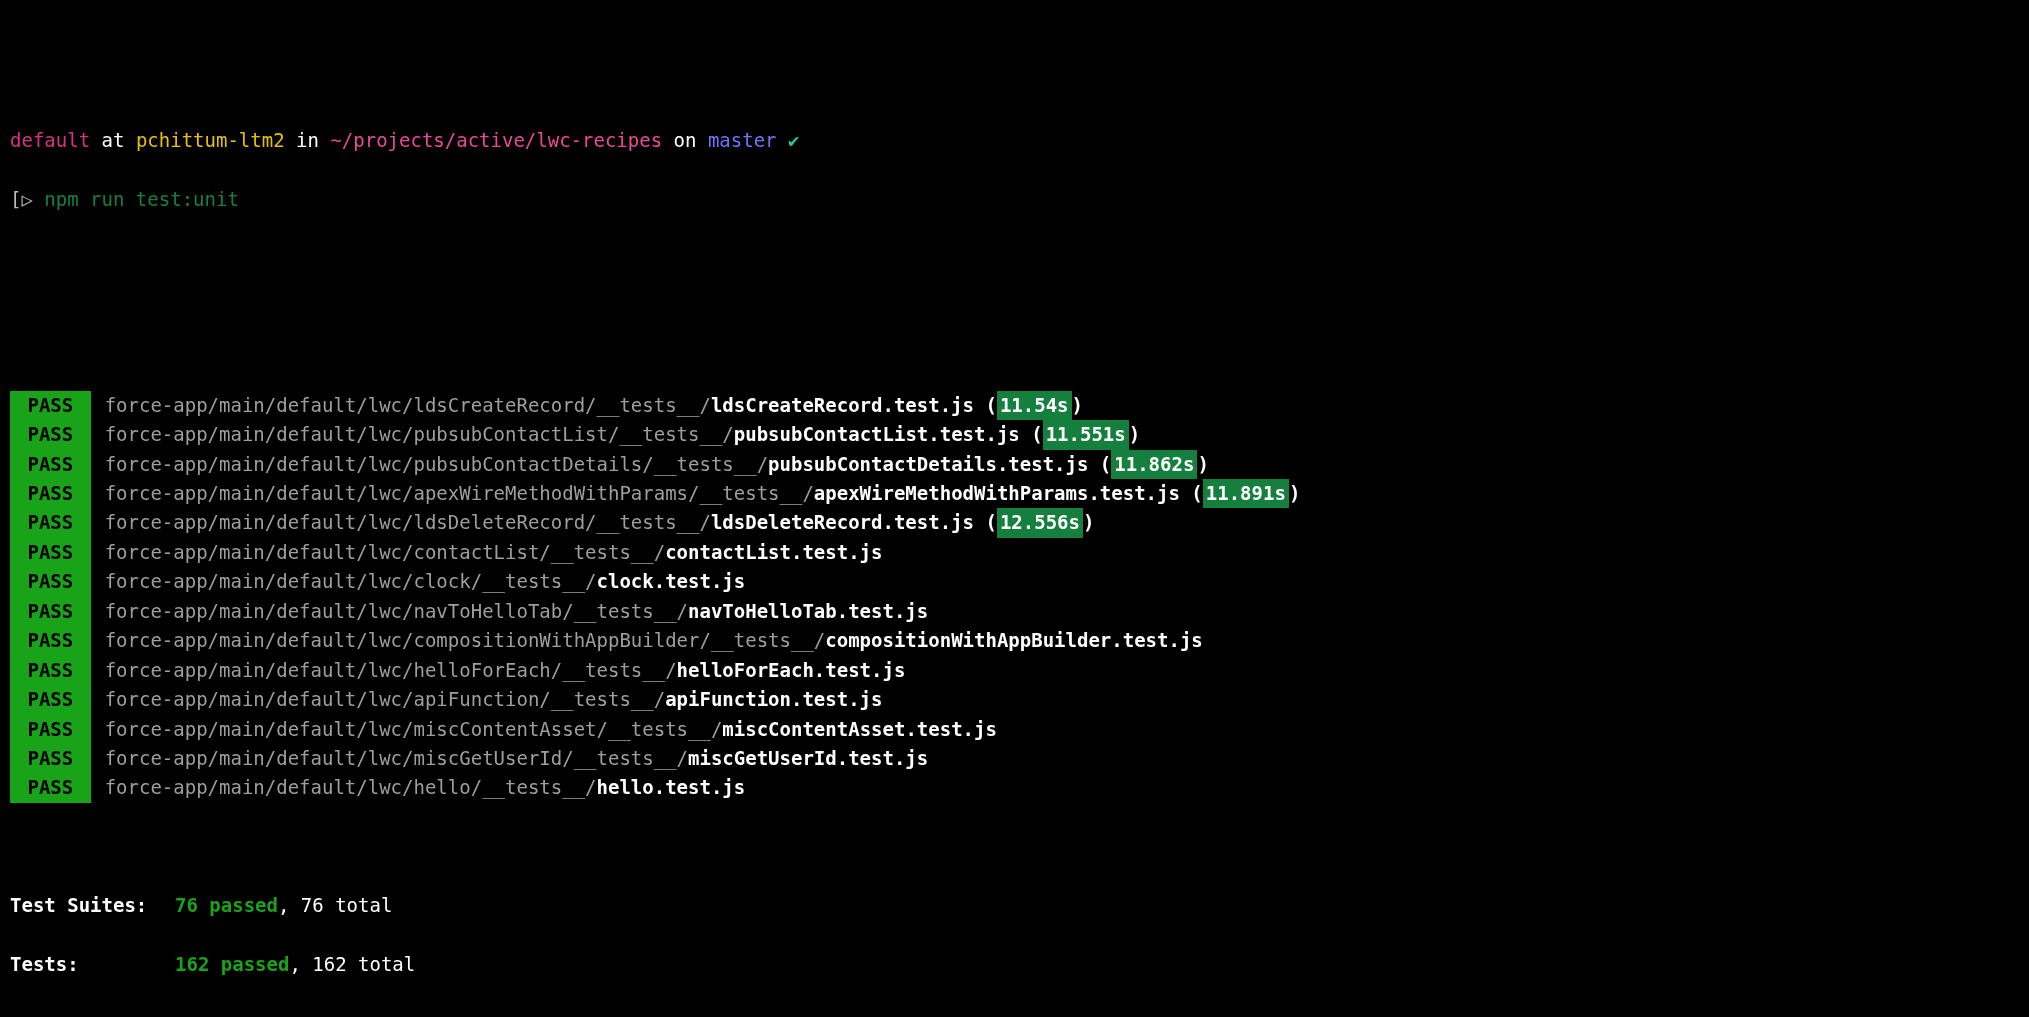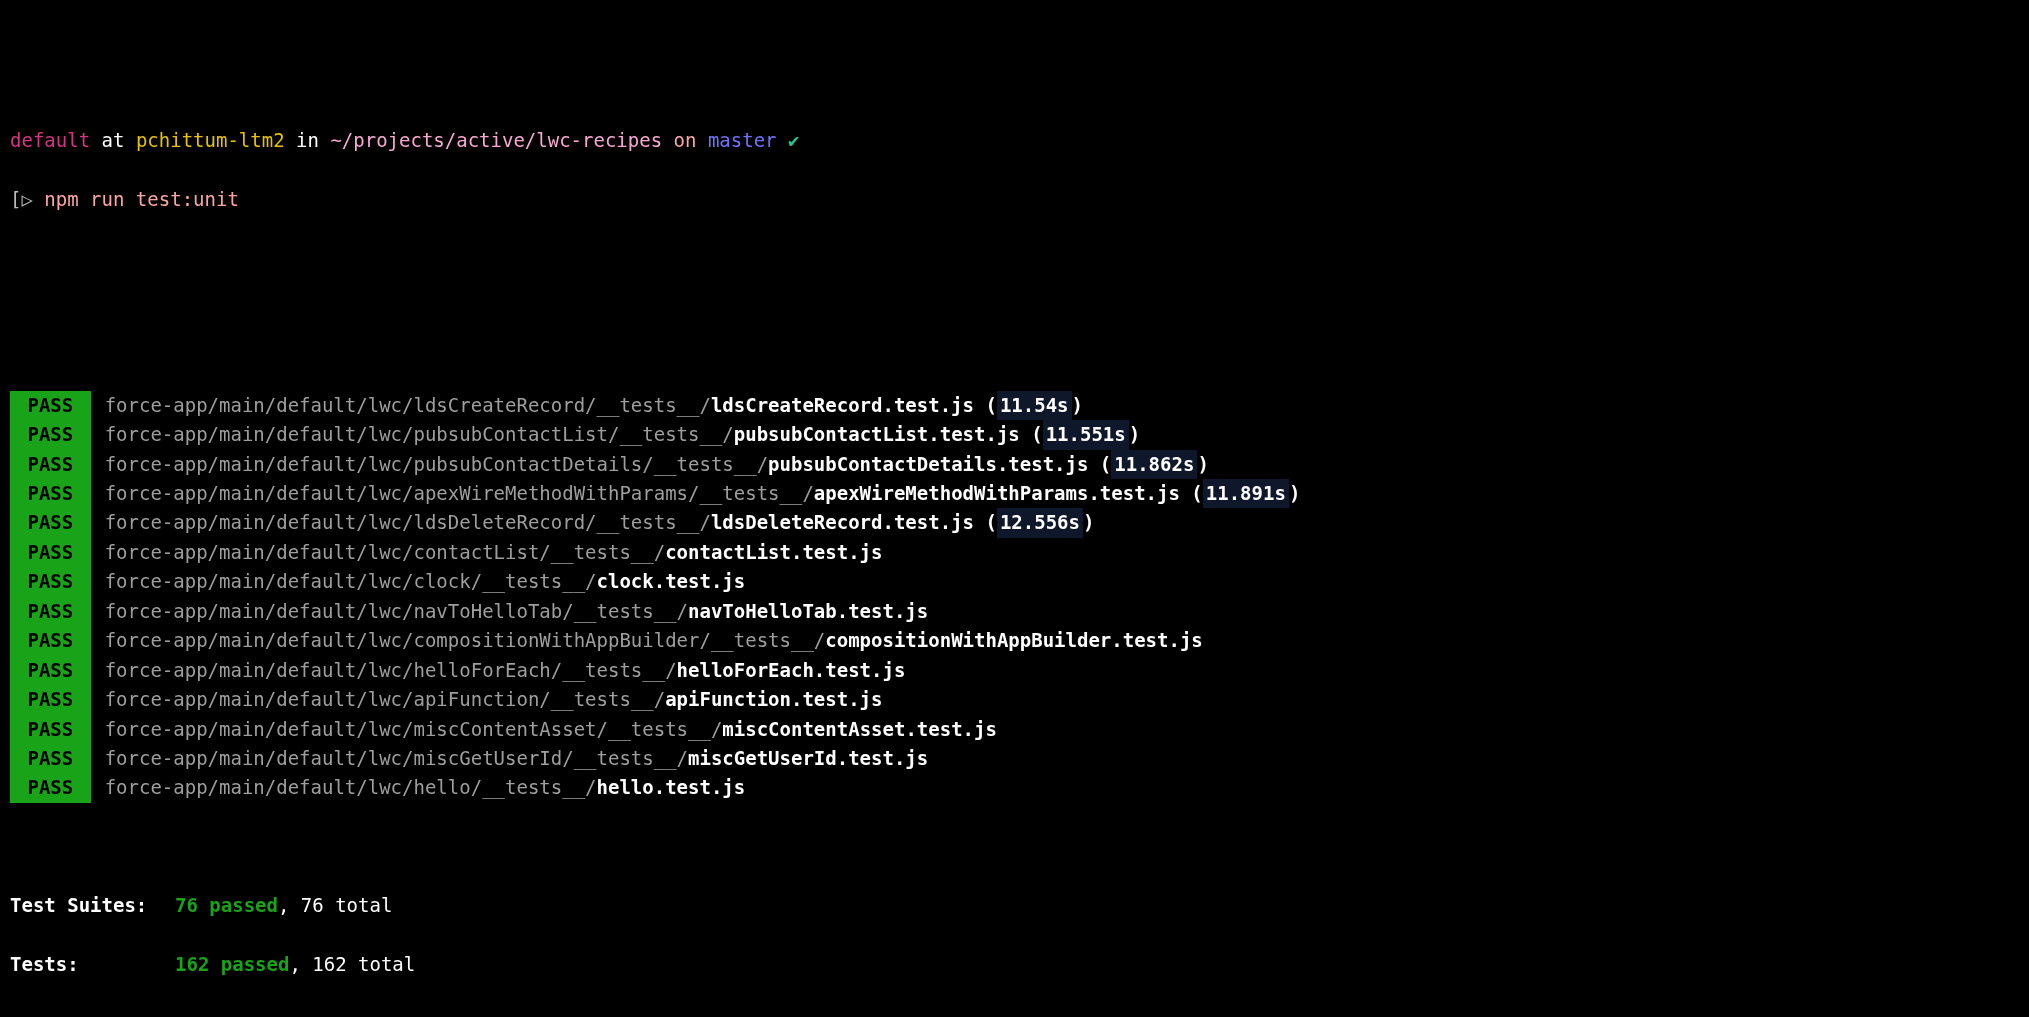--- a/index.html
+++ b/index.html
@@ -9,42 +9,42 @@
       font-family: 'Menlo', 'Monaco', 'Consolas', monospace;
       font-size: 19px;
       line-height: 1.55;
       padding: 8px 10px;
       white-space: pre;
     }
     .prompt-user { color: #d63384; }
     .prompt-at   { color: #fff; }
     .prompt-host { color: #e6c200; }
     .prompt-in   { color: #fff; }
-    .prompt-path { color: #f9a8d4; }
-    .prompt-on   { color: #fca5a5; }
+    .prompt-path { color: #ec4899; }
+    .prompt-on   { color: #ffffff; }
     .prompt-branch { color: #6f73ff; }
     .prompt-ok   { color: #20c997; }
-    .cmd         { color: #fca5a5; }
+    .cmd         { color: #15803d; }
     .cmd-arrow   { color: #bbb; }
     .line        { display: block; }
     .pass-badge {
       display: inline-block;
       background: #18a318;
       color: #000;
       font-weight: 700;
       padding: 0 6px;
       margin-right: 14px;
       text-align: center;
     }
     .test-path   { color: #9e9e9e; }
     .test-file   { color: #fff; font-weight: 700; }
     .paren       { color: #fff; font-weight: 700; }
     .time-badge {
       display: inline-block;
-      background: #0f172a;
+      background: #15803d;
       color: #fff;
       font-weight: 700;
       padding: 0 3px;
     }
     .summary-label { color: #fff; font-weight: 700; display: inline-block; width: 165px; }
     .summary-pass  { color: #18a318; font-weight: 700; }
     .summary-rest  { color: #fff; }
     .caret         { color: #bbb; }
     #results .line { margin-left: 0; }
   </style>

